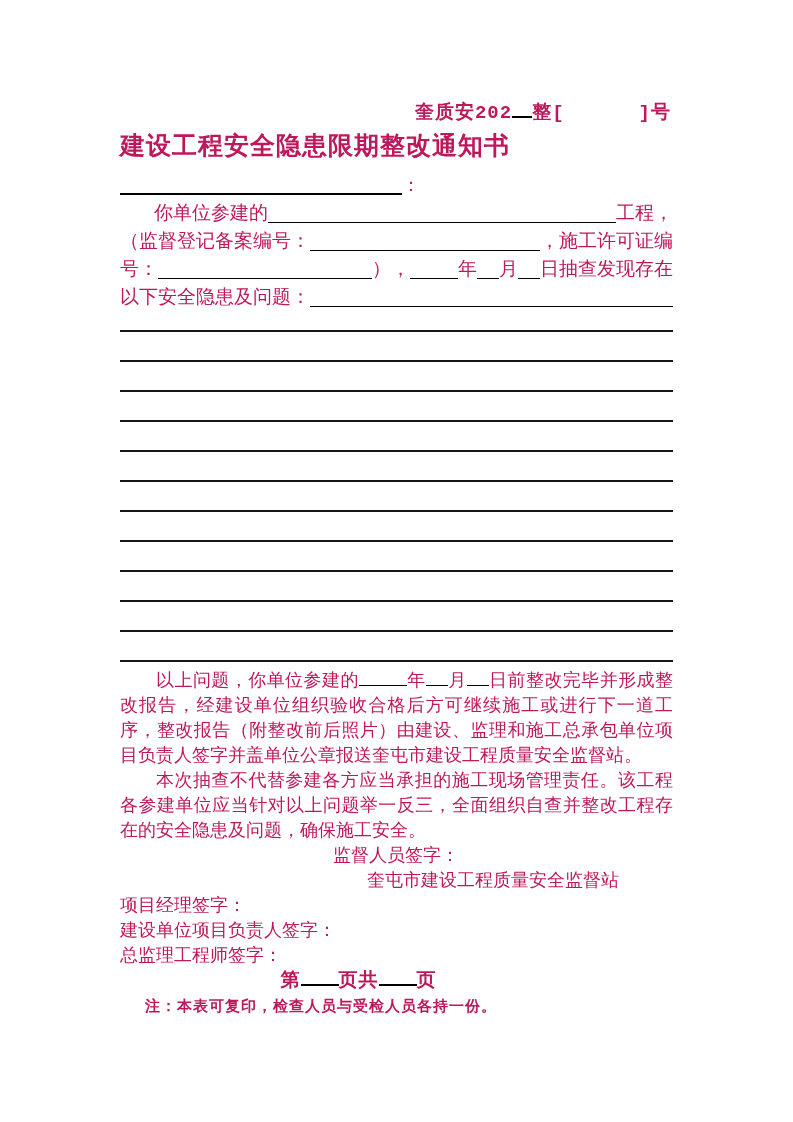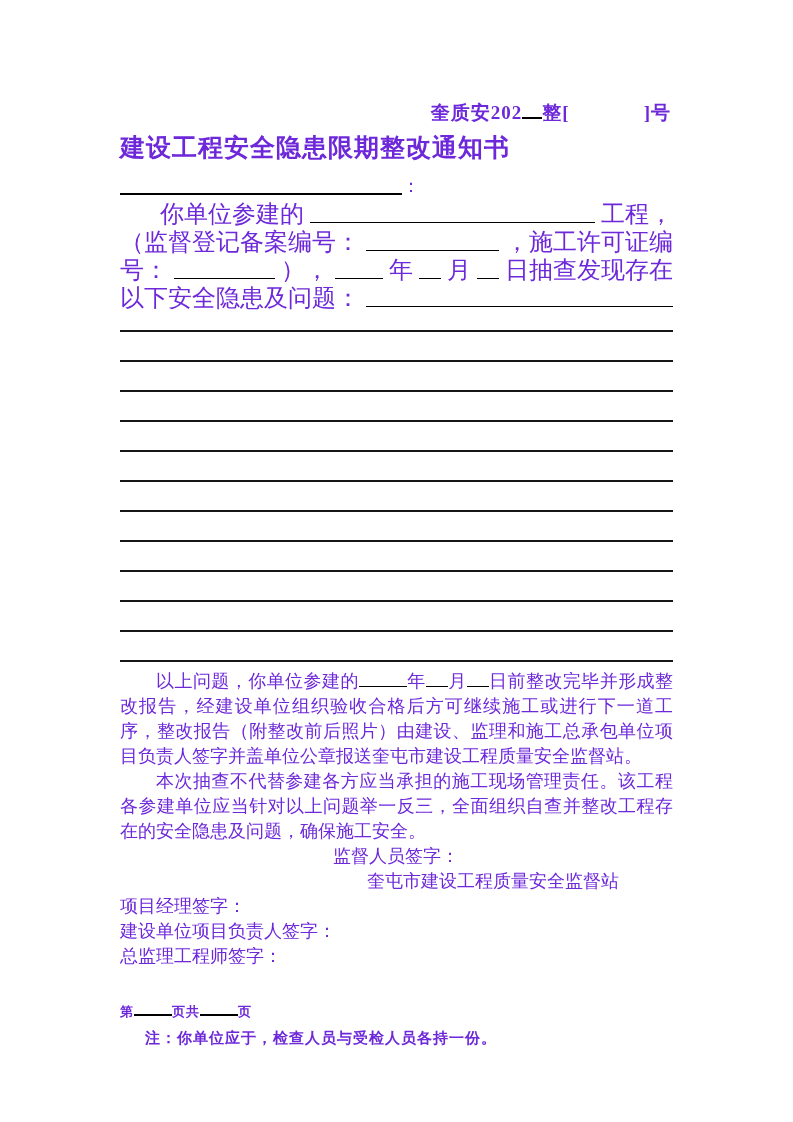--- a/index.html
+++ b/index.html
@@ -1,22 +1,22 @@
 <!DOCTYPE html>
 <html><head>
 <meta charset="utf-8">
 <style>
   html, body { margin: 0; padding: 0; background: #ffffff; }
   .page {
     position: relative;
     width: 674px;
     height: 1122px;
     background: #ffffff;
-    color: #6d28d9;
-    font-family: Liberation Serif, serif;
+    color: #be185d;
+    font-family: Liberation Mono, monospace;
     overflow: hidden;
   }
   .content {
     position: absolute;
     left: 120px;
     top: 100px;
     width: 553px;
   }
 
   
@@ -49,23 +49,22 @@
     align-items: flex-end;
     font-size: 18px;
     line-height: 28px;
   }
   .salutation .blank { width: 282px; border-bottom: 2px solid #000; margin-bottom: 5px; }
   .salutation .t { margin-bottom: 0; }
 
   
   .p1row {
     display: flex;
-    font-size: 24px;
+    font-size: 19px;
     line-height: 28px;
-    gap: 6px;
   }
   .p1row .t { white-space: nowrap; flex: 0 0 auto; }
   .p1row .fill { flex: 1 1 auto; border-bottom: 1.6px solid #000; margin-bottom: 5px; }
   .p1row .blank { flex: 0 0 auto; border-bottom: 1.6px solid #000; margin-bottom: 5px; }
   .indent { flex: 0 0 34px; }
   .w48 { width: 48px; }
   .w22 { width: 22px; }
 
   
   .hazards { margin-top: -10px; }
@@ -89,25 +88,25 @@
 
   
   .sig { font-size: 18px; line-height: 25px; white-space: nowrap; }
   .sig.supervisor { padding-left: 213px; }
   .sig.station    { padding-left: 247px; }
   .sig.dateline   { padding-left: 222px; letter-spacing: 4px; }
 
   
   .pageline {
     font-weight: bold;
-    font-size: 13px;
+    font-size: 19px;
     line-height: 25px;
+    text-align: center;
     padding-right: 76px;
     letter-spacing: 1px;
-    margin-top: 30px;
   }
   .pageline .blank { display: inline-block; width: 38px; border-bottom: 2px solid #000; }
 
   
   .note {
     font-weight: bold;
     font-size: 15px;
     line-height: 22px;
     padding-left: 25px;
     margin-top: 3px;
@@ -182,16 +181,16 @@
     <div class="sig supervisor">监督人员签字：</div>
     <div class="sig station">奎屯市建设工程质量安全监督站</div>
     <div class="sig">项目经理签字：</div>
     <div class="sig">建设单位项目负责人签字：</div>
     <div class="sig">总监理工程师签字：</div>
 
     <div class="pageline">
       <span>第</span><span class="blank"></span><span>页共</span><span class="blank"></span><span>页</span>
     </div>
 
-    <div class="note">注：你单位应于，检查人员与受检人员各持一份。</div>
+    <div class="note">注：本表可复印，检查人员与受检人员各持一份。</div>
 
   </div>
 </div>
 
 </body></html>

